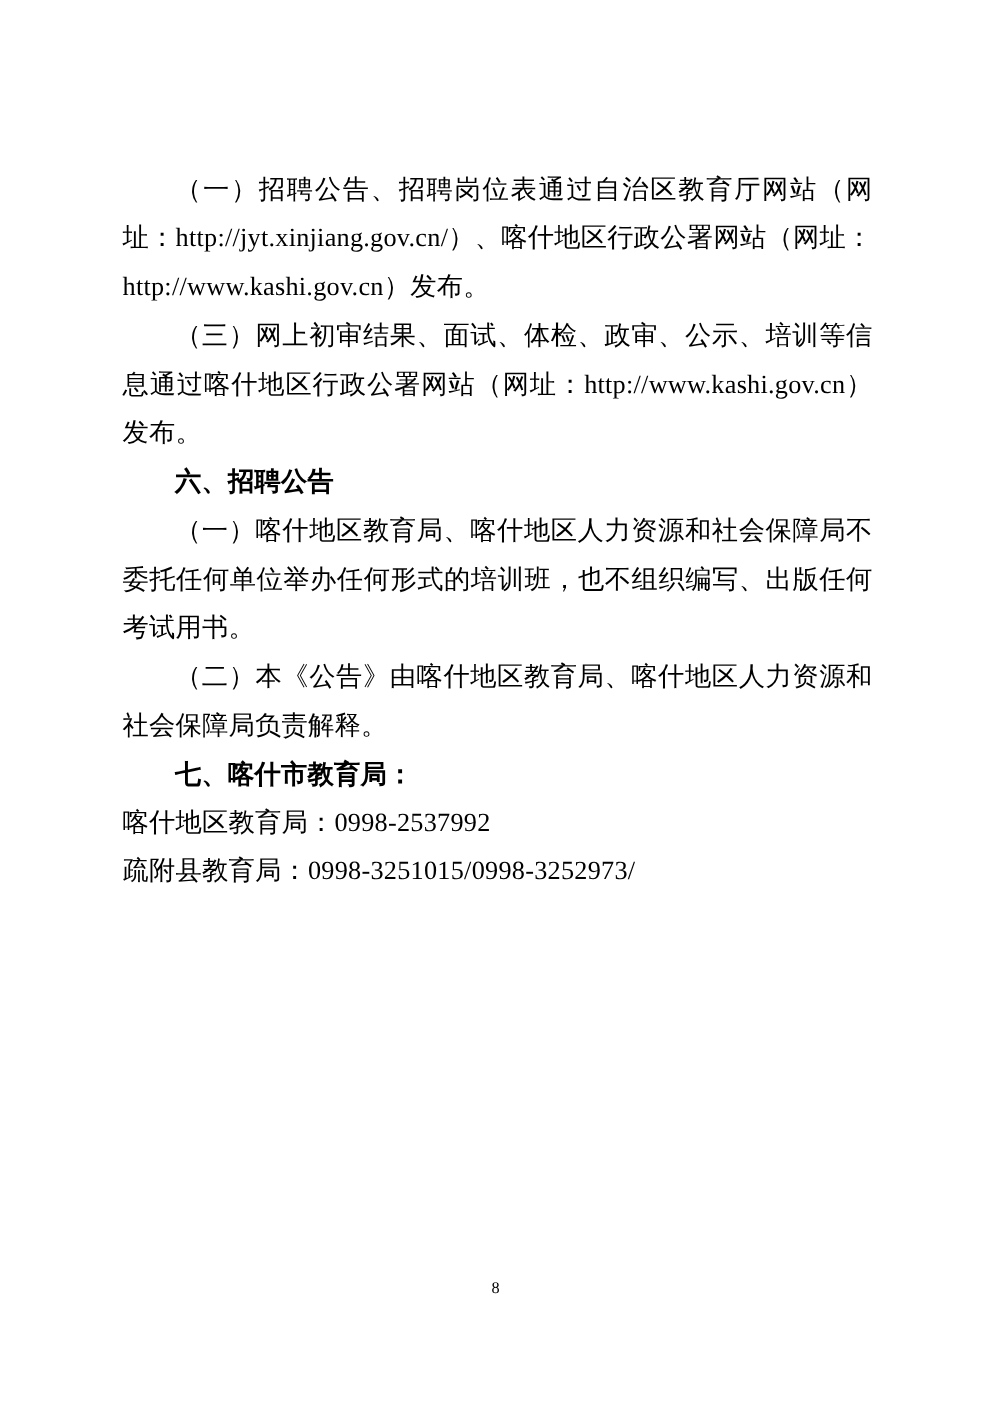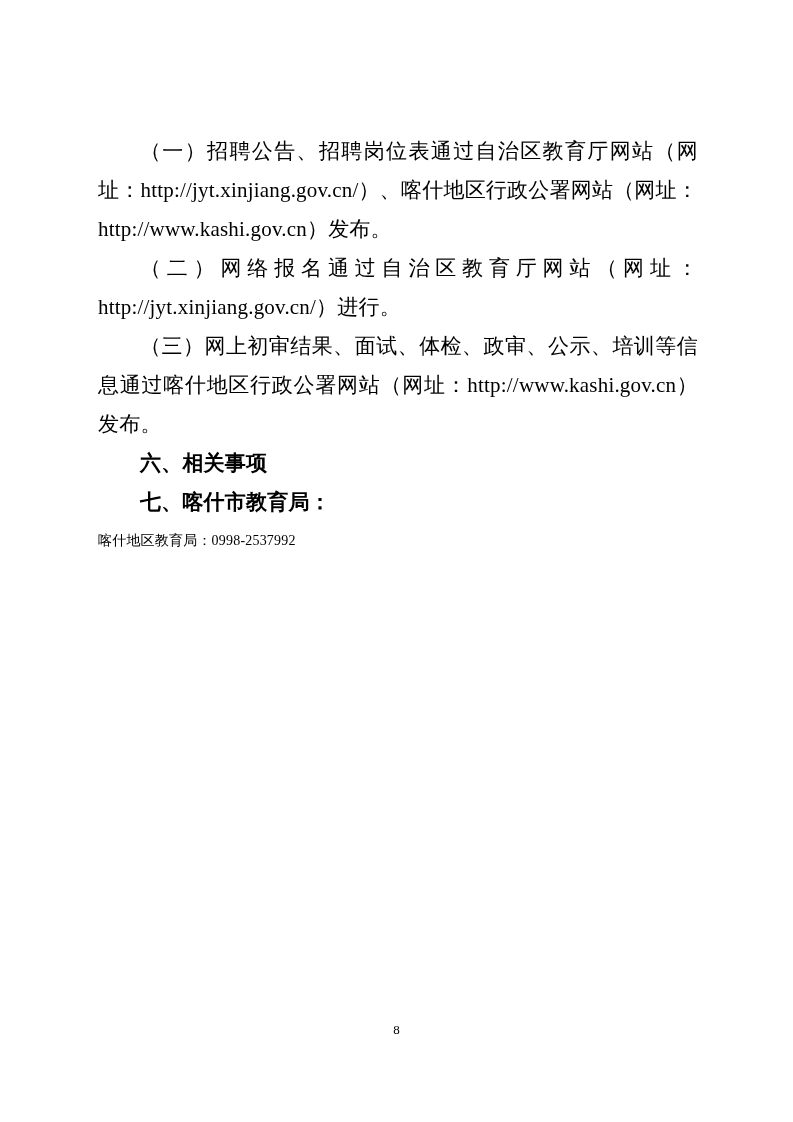--- a/index.html
+++ b/index.html
@@ -34,21 +34,21 @@
   .indent {
     text-indent: 42px;
   }
   .heading {
     font-weight: bold;
     text-indent: 42px;
     font-size: 21px;
     line-height: 39px;
   }
   .phone-line {
-    font-size: 14px;
+    font-size: 21px;
     line-height: 38px;
     text-indent: 0;
     font-family: Liberation Serif, serif;
   }
   .page-number {
     position: absolute;
     left: 0;
     right: 0;
     top: 1022px;
     text-align: center;
@@ -56,24 +56,26 @@
     font-family: "Liberation Serif", "DejaVu Serif", serif;
   }
 </style>
 </head>
 <body>
 
 <div class="page">
   <div class="content">
 
     <p class="indent">（一）招聘公告、招聘岗位表通过自治区教育厅网站（网址：http://jyt.xinjiang.gov.cn/）、喀什地区行政公署网站（网址：http://www.kashi.gov.cn）发布。</p>
-    <p class="indent">（二）网络报名通过自治区教育厅网站（网址：http://jyt.xinjiang.gov.cn/）进行。</p>
     <p class="indent">（三）网上初审结果、面试、体检、政审、公示、培训等信息通过喀什地区行政公署网站（网址：http://www.kashi.gov.cn）发布。</p>
 
-    <p class="heading">六、相关事项</p>
+    <p class="heading">六、招聘公告</p>
+    <p class="indent">（一）喀什地区教育局、喀什地区人力资源和社会保障局不委托任何单位举办任何形式的培训班，也不组织编写、出版任何考试用书。</p>
+    <p class="indent">（二）本《公告》由喀什地区教育局、喀什地区人力资源和社会保障局负责解释。</p>
 
     <p class="heading">七、喀什市教育局：</p>
     <p class="phone-line">喀什地区教育局：0998-2537992</p>
+    <p class="phone-line">疏附县教育局：0998-3251015/0998-3252973/</p>
 
   </div>
 
   <div class="page-number">8</div>
 </div>
 
 </body></html>

